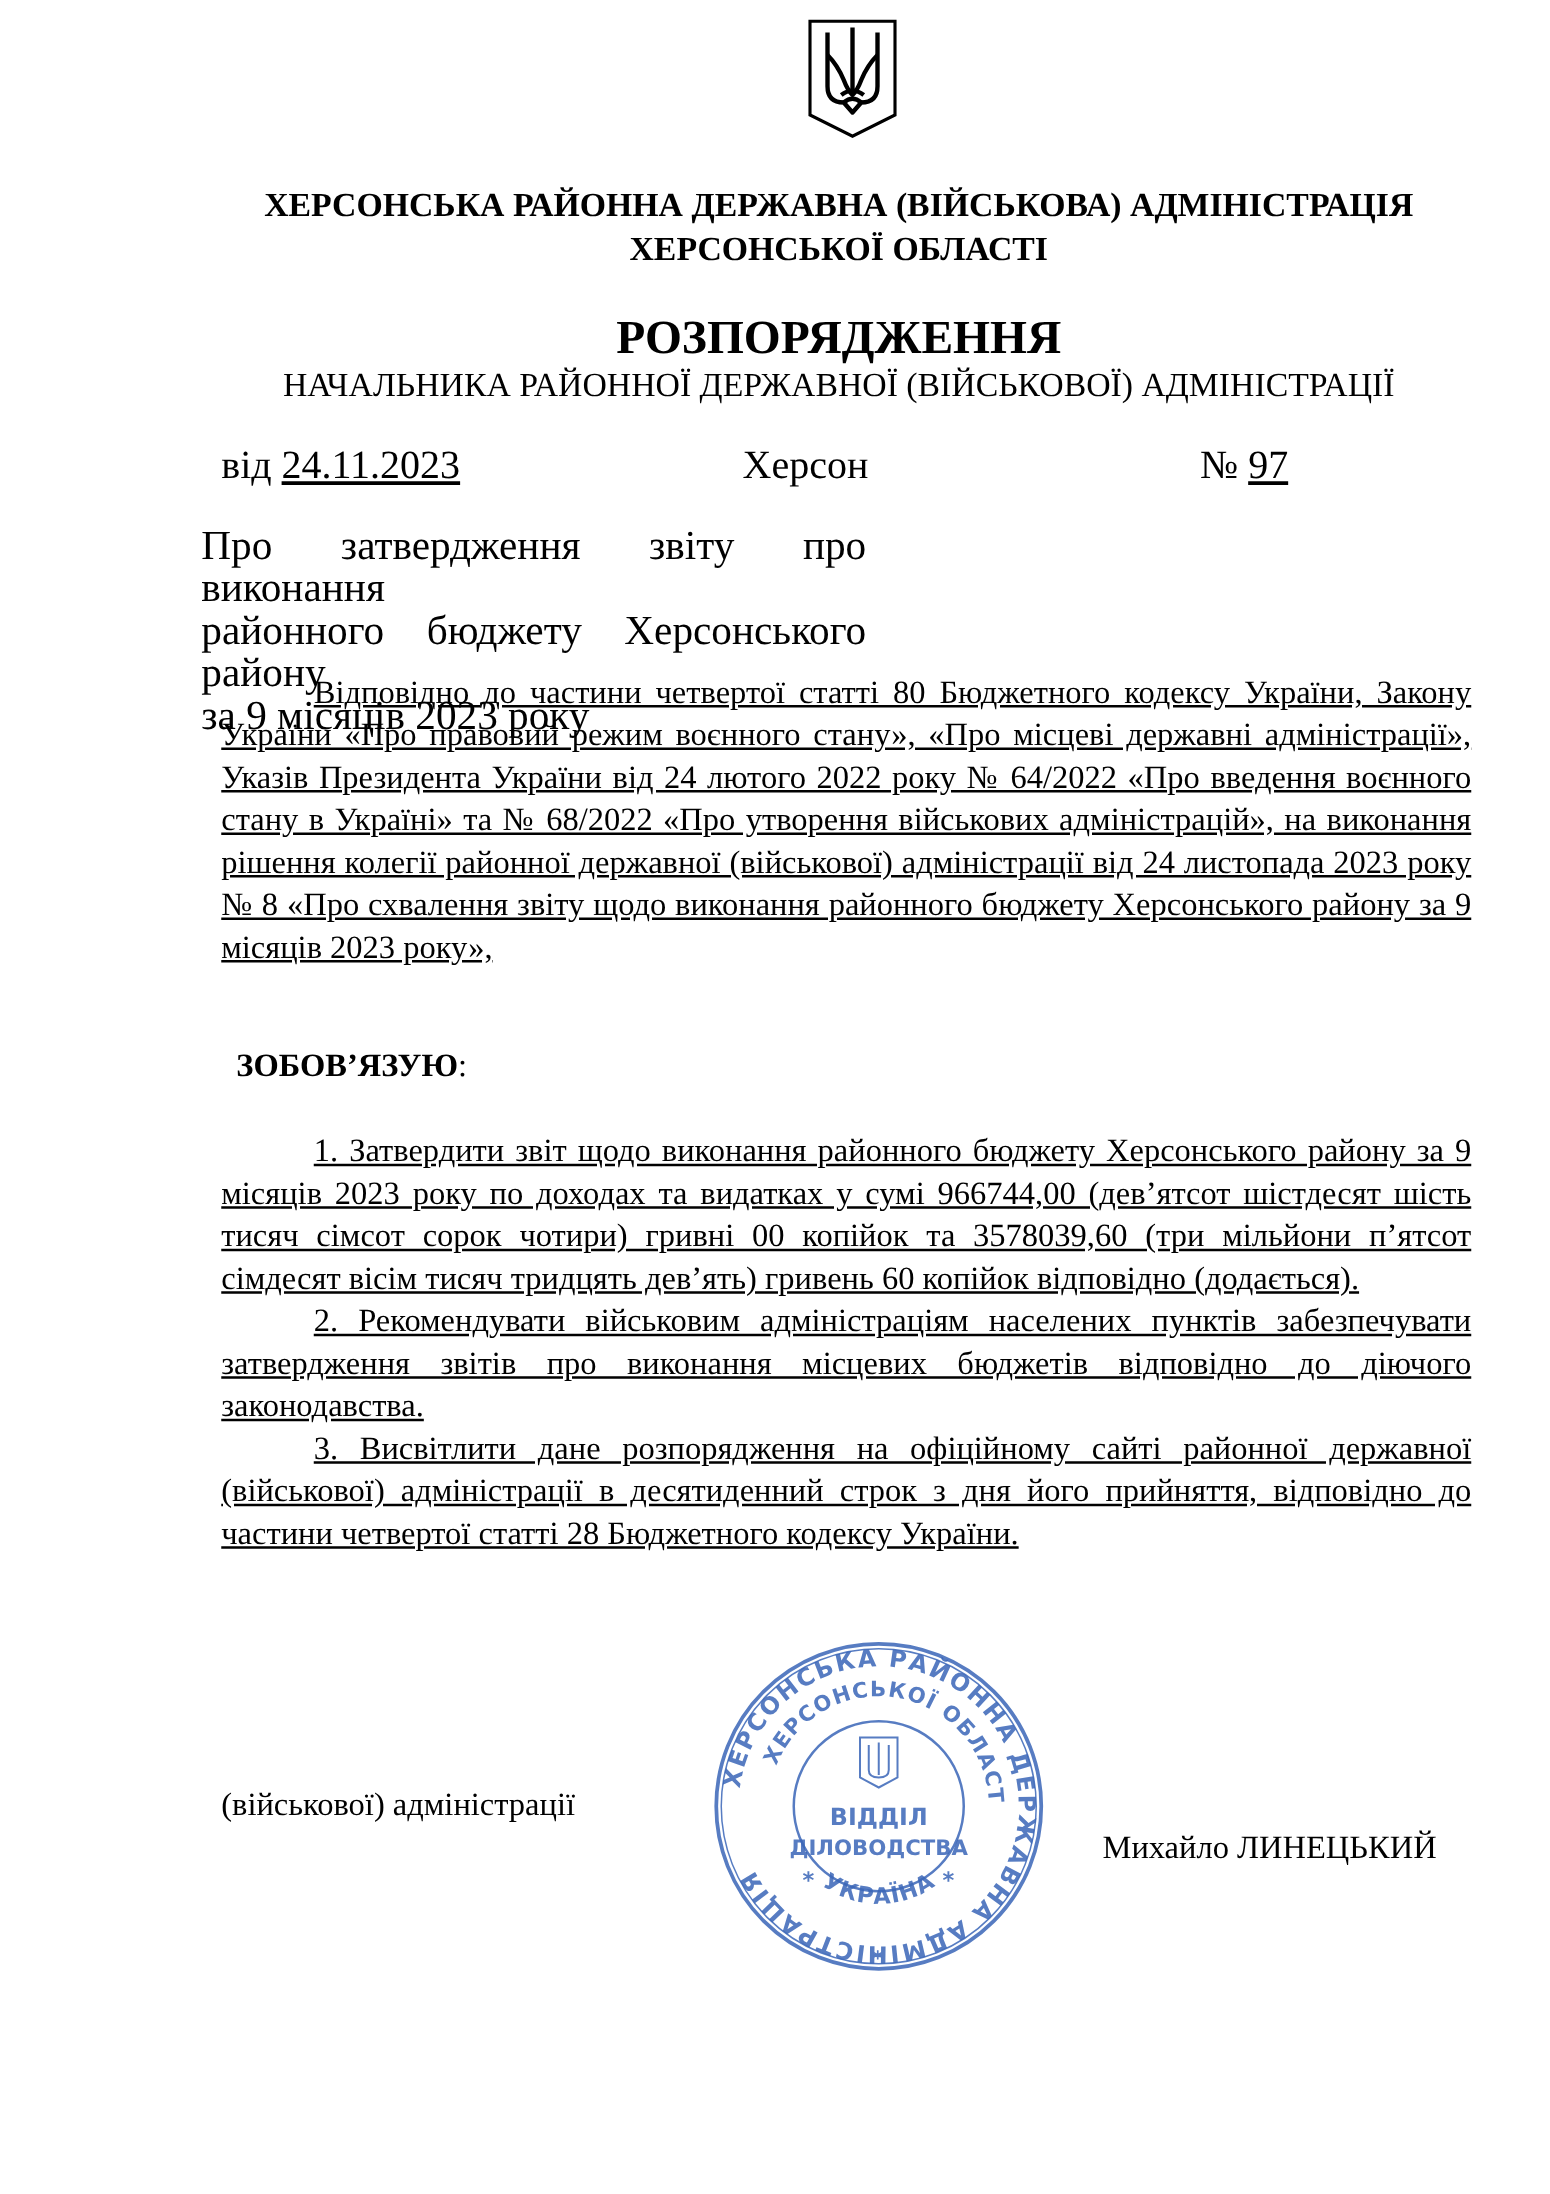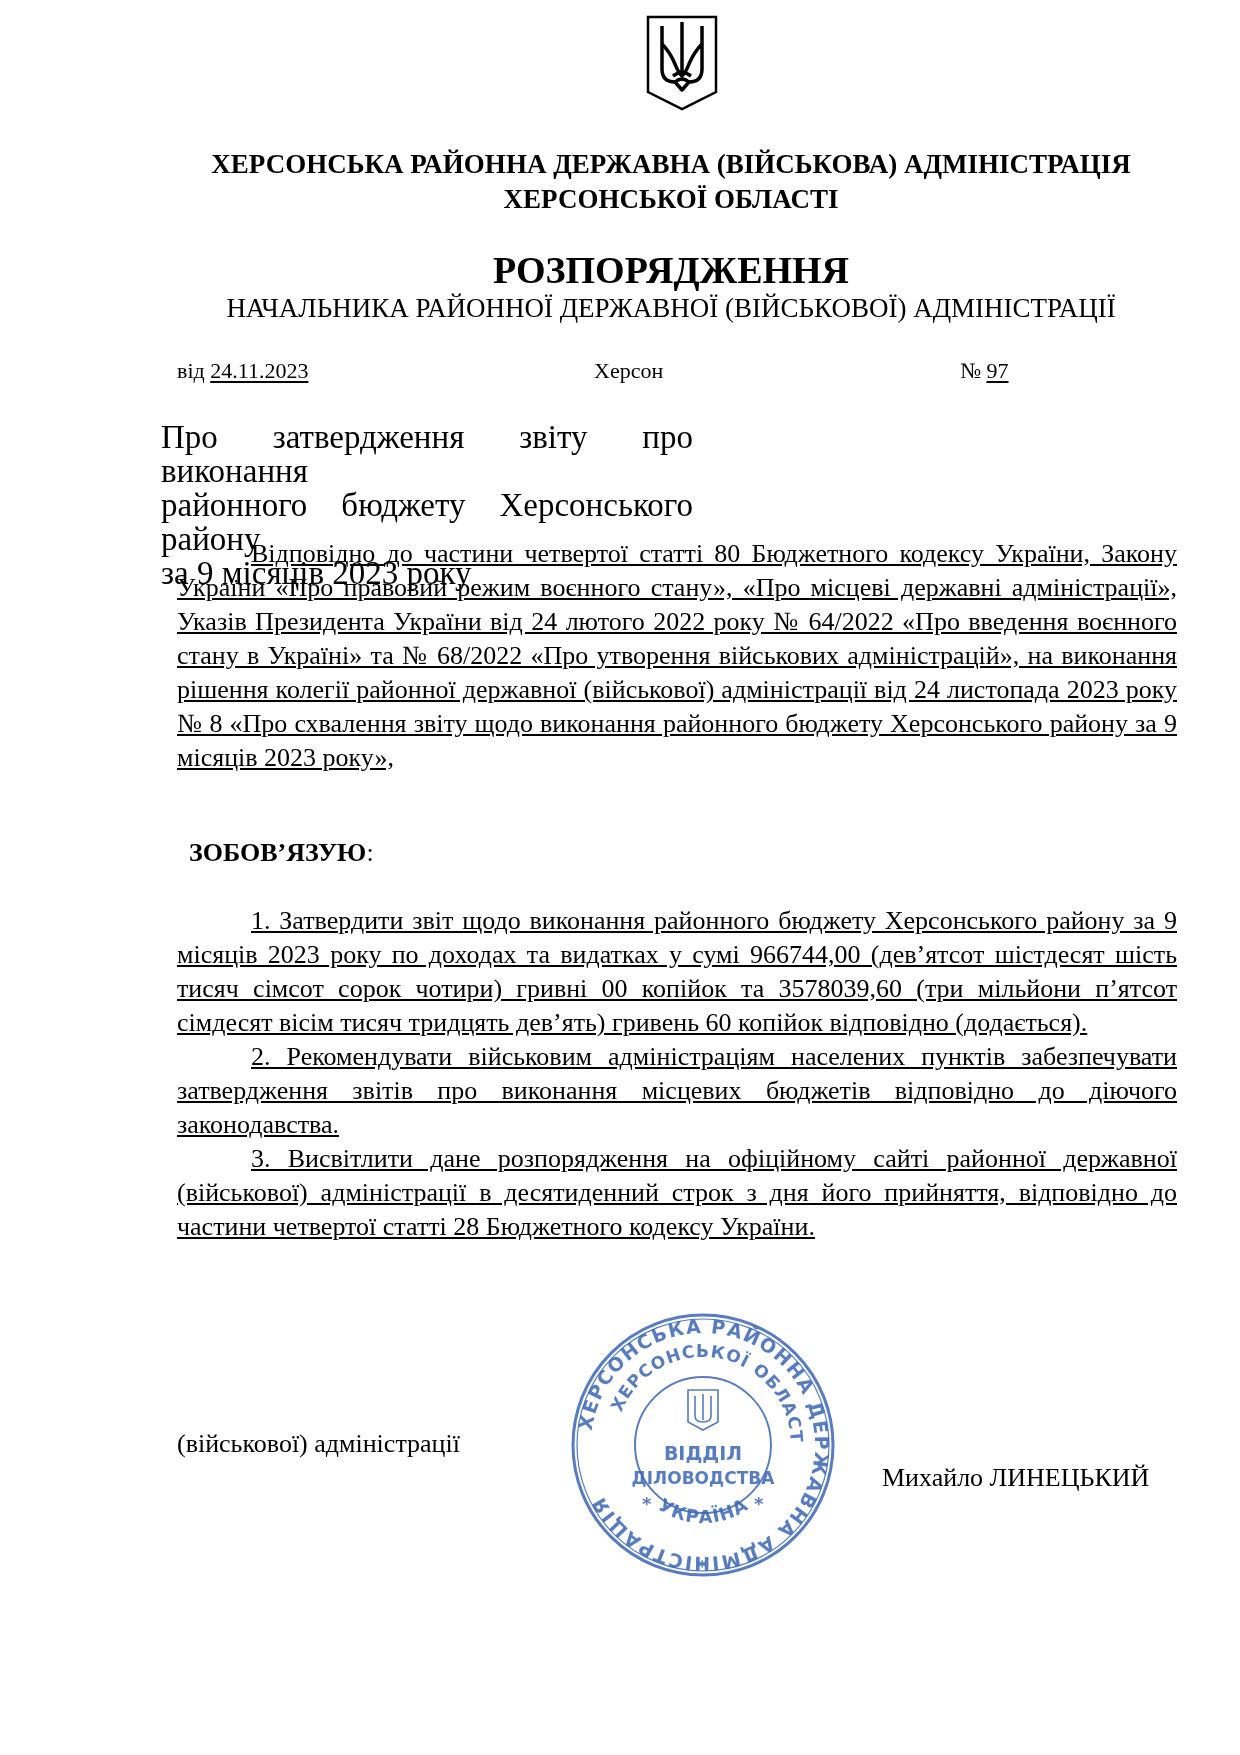--- a/index.html
+++ b/index.html
@@ -5,21 +5,21 @@
   html, body { margin: 0; padding: 0; background: #ffffff; }
   body { width: 1240px; height: 1755px; position: relative; overflow: hidden;
          font-family: "Liberation Serif", "DejaVu Serif", serif; color: #000; }
   .abs { position: absolute; }
   .emblem { left: 645px; top: 14px; width: 74px; height: 98px; }
   .hdr { left: 150px; width: 1042px; text-align: center; font-weight: bold; font-size: 27px; line-height: 36px; }
   .h1 { top: 146px; }
   .h2 { top: 181px; }
   .title { left: 150px; width: 1042px; top: 250px; text-align: center; font-weight: bold; font-size: 38px; line-height: 40px; }
   .subtitle { left: 150px; width: 1042px; top: 290px; text-align: center; font-size: 27px; line-height: 36px; }
-  .meta { top: 355px; font-size: 22px; line-height: 32px; }
+  .meta { top: 355px; font-size: 32px; line-height: 32px; }
   .meta-date { left: 177px; }
   .meta-city { left: 594px; }
   .meta-num { left: 960px; }
   u { text-decoration: underline; text-underline-offset: 3px; }
   .subject { left: 161px; top: 420px; width: 532px; font-size: 33px; line-height: 34px; text-align: justify; }
   .subject div { text-align-last: justify; }
   .subject div:last-child { text-align-last: left; }
   .body { left: 177px; width: 1000px; font-size: 26px; line-height: 34px; text-decoration: underline; }
   .para { text-align: justify; text-indent: 74px; margin: 0; }
   .preamble { top: 537px; }

